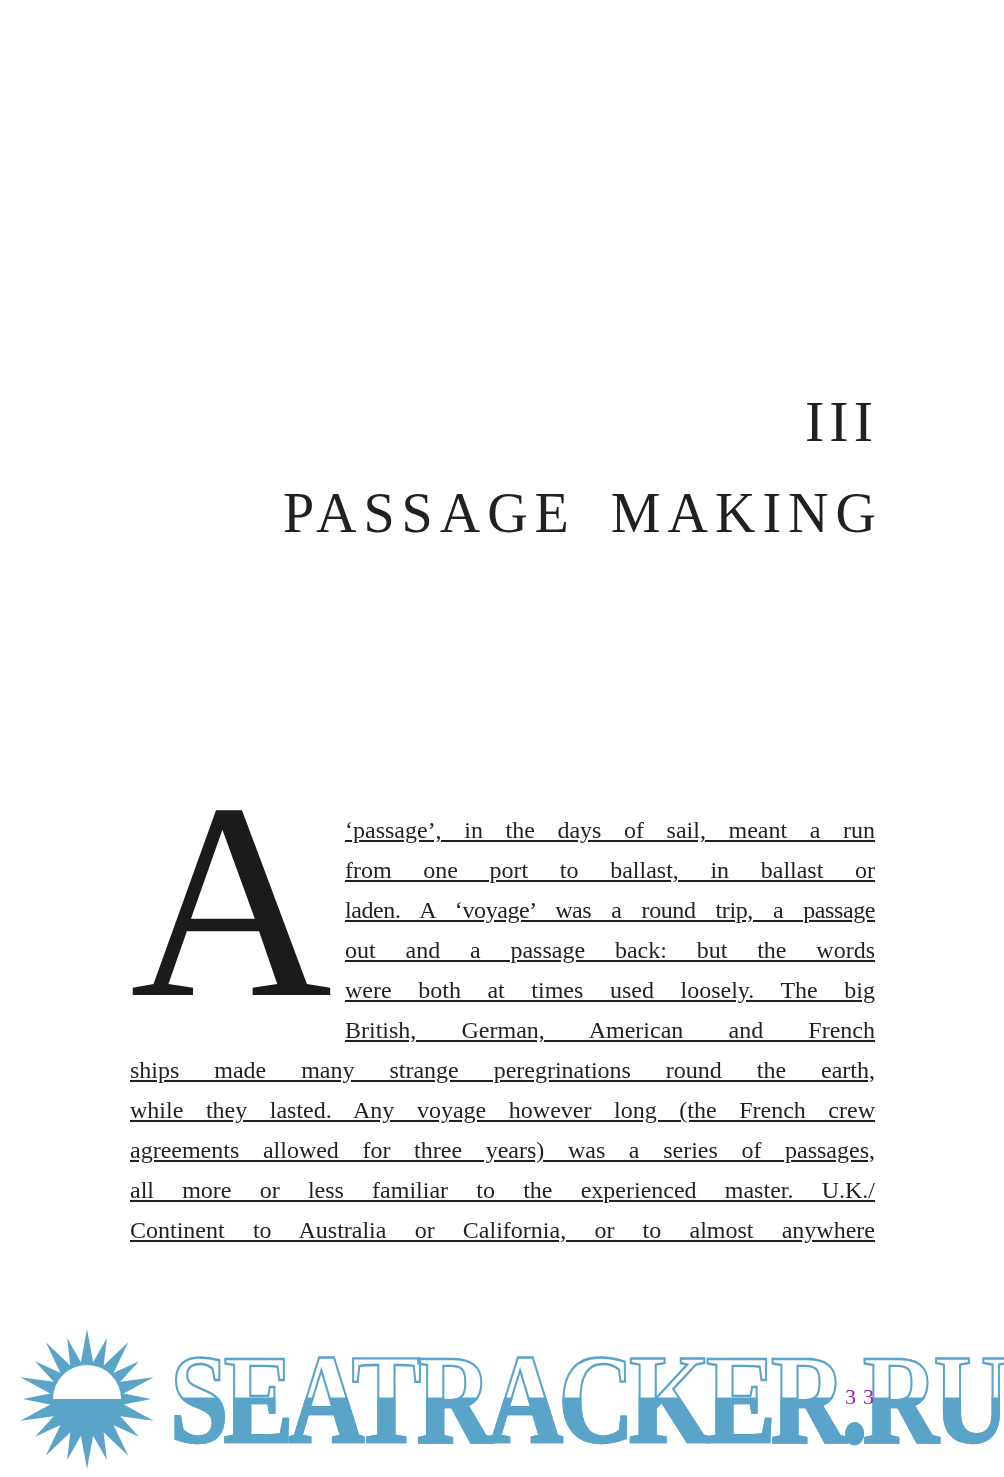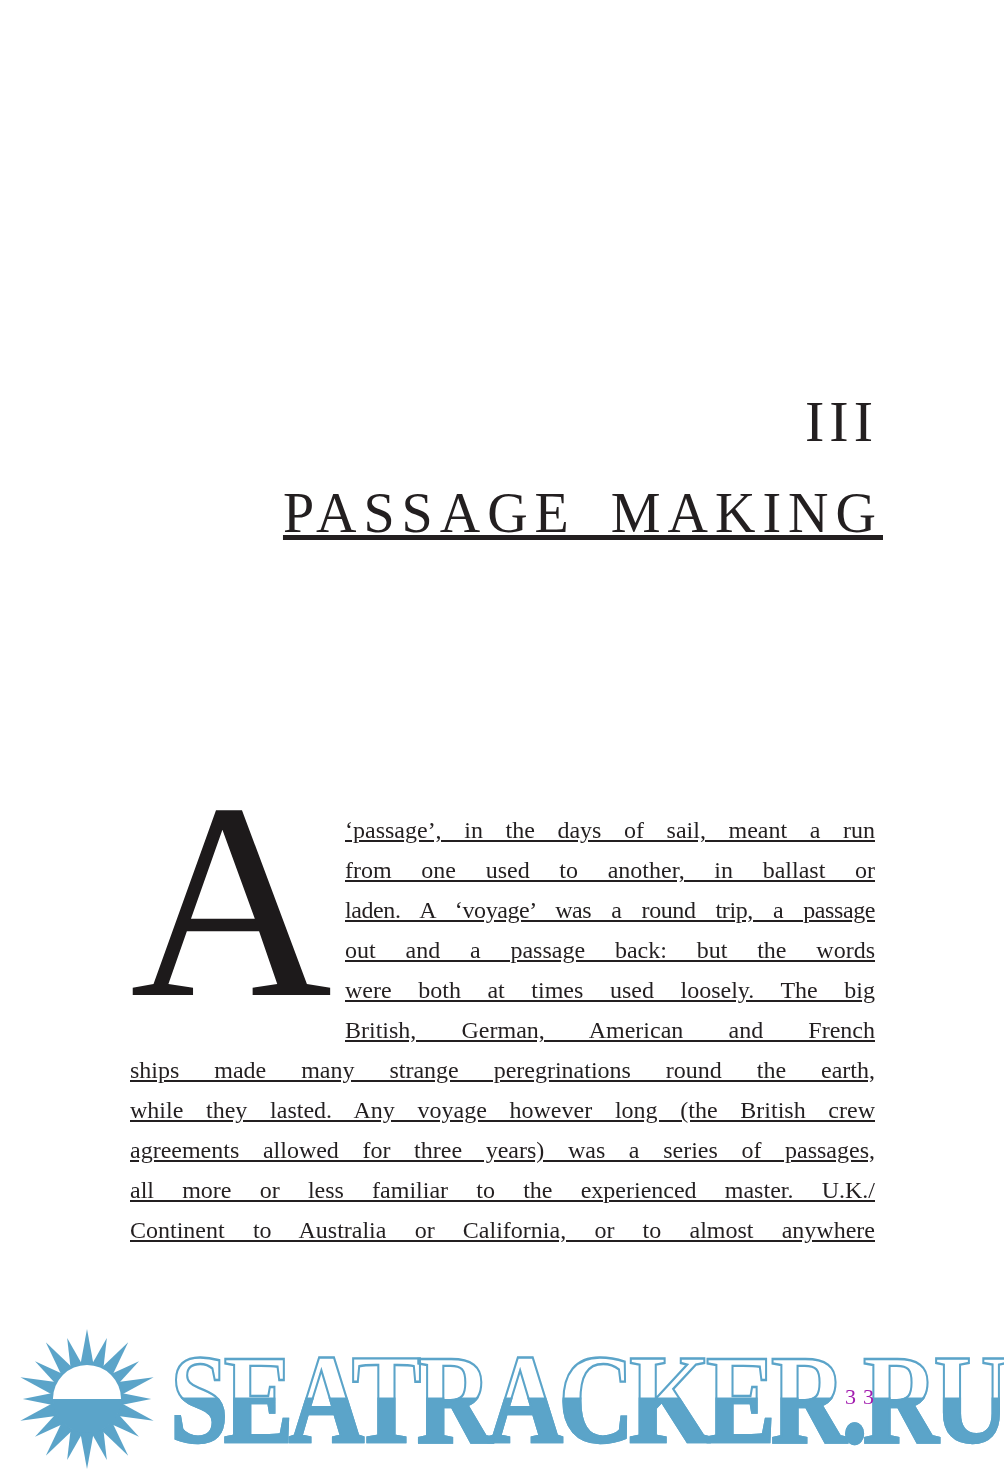--- a/index.html
+++ b/index.html
@@ -27,21 +27,20 @@
     white-space: nowrap;
   }
   .chapter-title {
     position: absolute;
     top: 485px; right: 121px;
     font-size: 56px; line-height: 1;
     letter-spacing: 7px;
     word-spacing: 14px;
     color: #231f20;
     white-space: nowrap;
-    text-decoration: underline;
   }
 
   
   .body-block {
     position: absolute;
     left: 130px; top: 810px;
     width: 745px;
     z-index: 2;
   }
   .dropcap-float {
@@ -119,27 +118,27 @@
 
   <div class="chapter-number">III</div>
 
   <div class="chapter-title">PASSAGE MAKING</div>
 
   <div class="body-block">
     <div class="dropcap-float">
       <span class="dropcap-glyph">A</span>
     </div>
     <div class="bline">‘passage’, in the days of sail, meant a run</div>
-    <div class="bline">from one used to another, in ballast or</div>
+    <div class="bline">from one port to ballast, in ballast or</div>
     <div class="bline tight">laden. A ‘voyage’ was a round trip, a passage</div>
     <div class="bline">out and a passage back: but the words</div>
     <div class="bline">were both at times used loosely. The big</div>
     <div class="bline">British, German, American and French</div>
     <div class="bline">ships made many strange peregrinations round the earth,</div>
-    <div class="bline">while they lasted. Any voyage however long (the British crew</div>
+    <div class="bline">while they lasted. Any voyage however long (the French crew</div>
     <div class="bline">agreements allowed for three years) was a series of passages,</div>
     <div class="bline">all more or less familiar to the experienced master. U.K./</div>
     <div class="bline">Continent to Australia or California, or to almost anywhere</div>
   </div>
 
   <div class="page-number">33</div>
 
   <div class="watermark">
     <svg class="sun-icon" viewBox="0 0 150 150" xmlns="http://www.w3.org/2000/svg">
       <defs>

